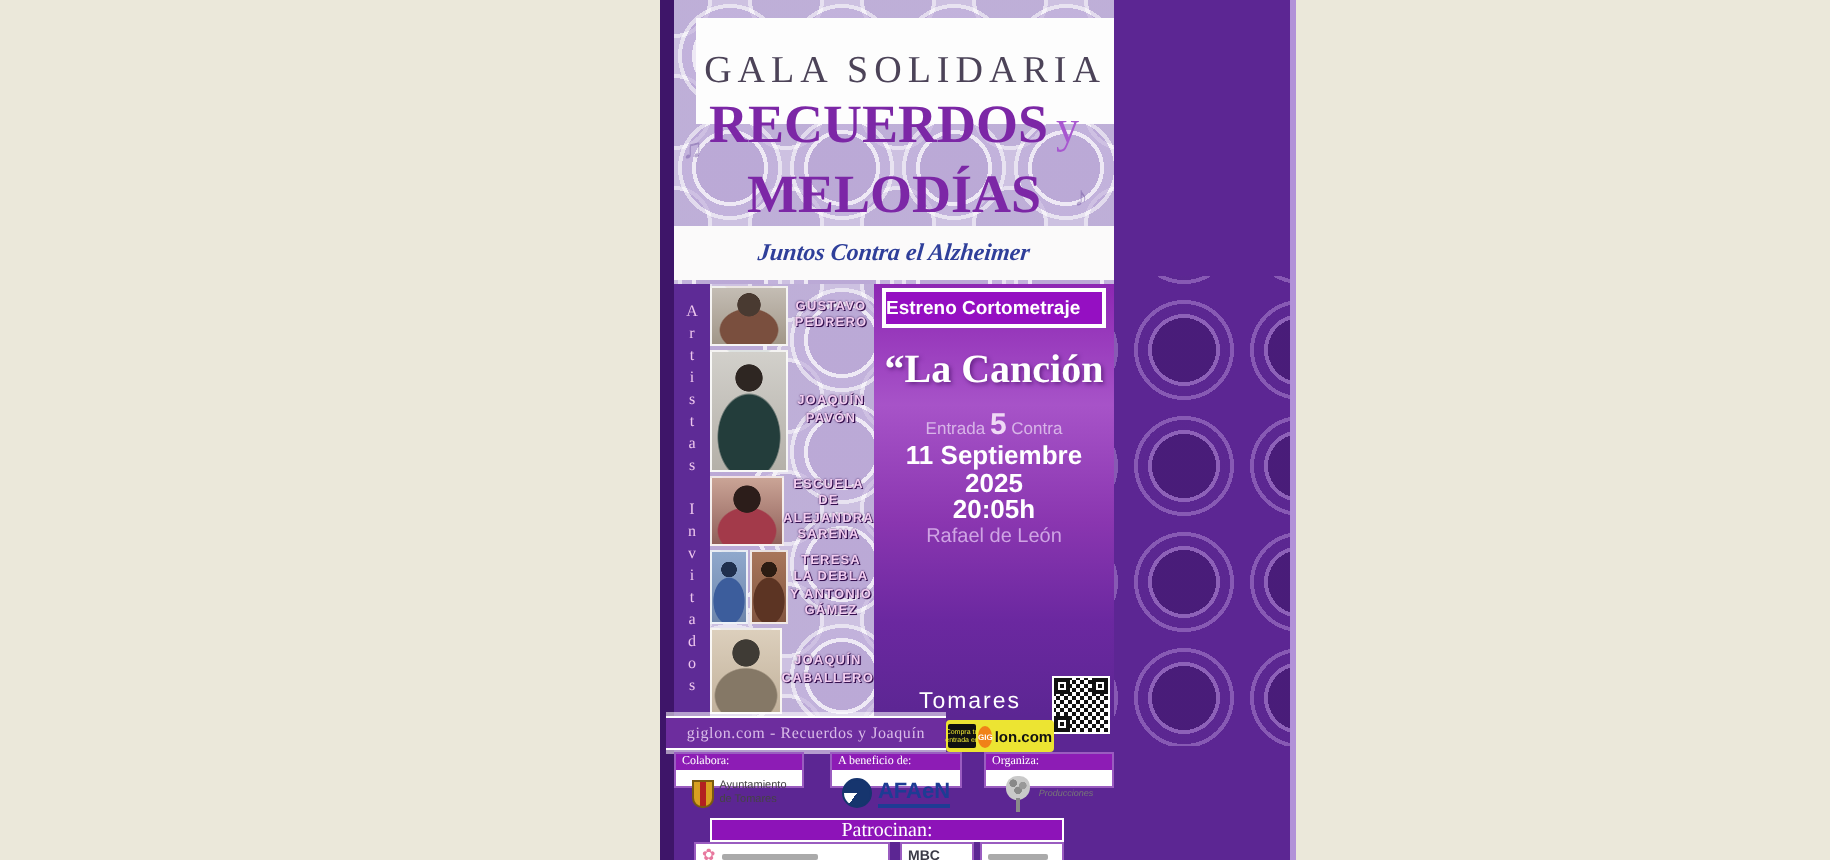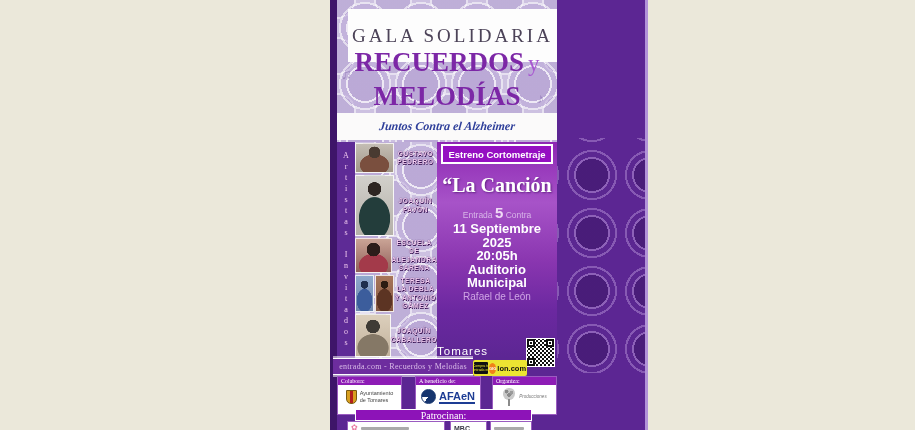--- a/index.html
+++ b/index.html
@@ -49,42 +49,42 @@
   .p3{background-image:radial-gradient(circle 7px at 50% 32%,#2c1d1a 95%,transparent),radial-gradient(ellipse 15px 12px at 50% 80%,#a33a4a 95%,transparent),linear-gradient(#caa496,#90605a);}
   .p4a{background-image:radial-gradient(circle 4px at 50% 25%,#20304e 95%,transparent),radial-gradient(ellipse 8px 12px at 50% 70%,#3c5d9c 95%,transparent),linear-gradient(#8fa8cc,#6e86ac);}
   .p4b{background-image:radial-gradient(circle 4px at 50% 25%,#2c1c12 95%,transparent),radial-gradient(ellipse 8px 12px at 50% 70%,#5c3423 95%,transparent),linear-gradient(#a8765a,#835741);}
   .p5{background-image:radial-gradient(circle 7px at 50% 28%,#3f3b35 95%,transparent),radial-gradient(ellipse 16px 14px at 50% 80%,#857866 95%,transparent),linear-gradient(#dccfbc,#c2b29c);}
   .aname{flex:1;text-align:center;font-weight:bold;font-size:6.5px;letter-spacing:.6px;text-transform:uppercase;color:#f2cdf0;text-shadow:0 0 1px #35104f,.6px .6px 0 #35104f;line-height:8.5px;}
   .aname span{display:block;}
 
   
   .rightcol{position:absolute;left:107px;top:142px;width:120px;height:216px;
     background:linear-gradient(180deg,#8d27b3 0%,#a753c8 28%,#8a36b0 55%,#6b28a0 78%,#5c2693 100%);}
-  .estreno{margin:2px auto 0;width:108px;height:16px;background:#950fc2;border:2px solid #fff;display:flex;align-items:center;justify-content:center;}
+  .estreno{margin:2px auto 0;width:108px;height:16px;background:#950fc2;border:2px solid #fff;display:flex;align-items:center;justify-content:flex-start;}
   .estreno span{color:#fff;font-weight:bold;font-size:9.5px;}
   .film-title{margin-top:5px;text-align:center;font-family:"Liberation Serif",serif;font-weight:bold;color:#fff;font-size:20px;line-height:33px;text-shadow:1px 1px 2px rgba(60,10,90,.6);}
   .details{margin-top:4px;text-align:center;color:#fff;}
   .entrada{font-size:8.5px;color:#d8b5e8;line-height:13px;}
   .entrada .amount{font-size:15px;font-weight:bold;color:#efd9f5;}
   .dline{font-size:13px;font-weight:bold;line-height:13.5px;}
   .venue-detail{font-size:10px;color:#cfa4e4;line-height:13px;}
-  .tomares{position:absolute;left:0;bottom:1px;width:80%;text-align:left;color:#fff;font-size:11.5px;letter-spacing:1px;}
+  .tomares{position:absolute;left:0;bottom:1px;width:80%;text-align:center;color:#fff;font-size:11.5px;letter-spacing:1px;}
 
   .qr{position:absolute;left:196px;top:338px;width:29px;height:29px;}
 
   
   .gigbar{position:absolute;left:3px;top:358px;width:140px;height:15px;background:#6d2d9e;border-top:1px solid #fff;border-bottom:1px solid #fff;box-shadow:0 -2px 0 rgba(255,255,255,.55),0 2px 0 rgba(255,255,255,.55);display:flex;align-items:center;justify-content:center;}
   .gigbar span{font-family:"Liberation Serif",serif;font-size:8px;color:#d9bbe8;letter-spacing:.3px;}
   .badge{position:absolute;left:143px;top:360px;width:54px;height:16px;background:#ece432;border-radius:2px;display:flex;align-items:center;gap:1px;padding:0 1px;box-sizing:border-box;}
   .badge .mini{background:#111;border-radius:1px;width:14px;height:12px;display:flex;flex-direction:column;align-items:center;justify-content:center;}
   .badge .mini span{display:block;font-size:3.5px;line-height:4px;color:#ece432;white-space:nowrap;}
   .badge .circle{width:11px;height:11px;border-radius:50%;background:#f08218;color:#fff;font-size:4px;font-weight:bold;display:flex;align-items:center;justify-content:center;}
   .badge .rest{font-size:7.5px;font-weight:bold;color:#111;}
 
-  .lbox{position:absolute;top:376px;width:65px;height:39px;background:#fff;border:1px solid #9a5cc0;box-sizing:border-box;}
+  .lbox{position:absolute;top:376px;width:65px;height:18px;background:#fff;border:1px solid #9a5cc0;box-sizing:border-box;}
   .lbox .lbl{height:8px;background:#8d1cb5;color:#fff;font-family:"Liberation Serif",serif;font-size:6px;line-height:8px;padding-left:3px;}
   .lbox .body{height:23px;display:flex;align-items:center;justify-content:center;gap:3px;}
   .shield{width:9px;height:12px;border-radius:0 0 5px 5px;background:linear-gradient(90deg,#d8a020 33%,#b32020 33% 66%,#d8a020 66%);border:1px solid #7a5a10;}
   .org-text{font-size:5.5px;color:#444;line-height:6.5px;}
   .swirl{width:13px;height:13px;border-radius:50%;background:conic-gradient(#16356e 0 60%,#fff 60% 75%,#16356e 75% 100%);border:1px solid #16356e;}
   .afaen{font-size:11px;font-weight:bold;color:#1d3c94;border-bottom:2px solid #1d3c94;line-height:12px;}
   .tree{position:relative;width:14px;height:18px;}
   .tree .crown{position:absolute;left:1px;top:0;width:12px;height:12px;border-radius:50% 45% 55% 50%;background:radial-gradient(circle 2px at 30% 30%,#888 90%,transparent),radial-gradient(circle 2px at 70% 40%,#999 90%,transparent),radial-gradient(circle 2px at 50% 60%,#8a8a8a 90%,transparent),#c9c9c9;}
   .tree .trunk{position:absolute;left:6px;top:11px;width:2px;height:7px;background:#8a8a8a;}
   .prod-text{font-size:4.5px;font-style:italic;color:#777;}
@@ -178,21 +178,20 @@
         <div>“La Canción</div>
       </div>
       <div class="details">
         <div class="entrada">
           <span>Entrada</span>
           <span class="amount">5</span>
           <span>Contra</span>
         </div>
         <div class="dline">11 Septiembre 2025</div>
         <div class="dline">20:05h</div>
-        <div class="dline">Auditorio Municipal</div>
         <div class="venue-detail">Rafael de León</div>
       </div>
       <div class="tomares">Tomares</div>
     </div>
 
     <svg class="qr" viewBox="0 0 29 29">
       <defs>
         <pattern id="qrp" width="4" height="4" patternUnits="userSpaceOnUse">
           <rect width="4" height="4" fill="#fff"></rect>
           <rect width="2" height="2" fill="#111"></rect>
@@ -208,21 +207,21 @@
         <rect x="20" y="1" width="8" height="8" fill="#111"></rect>
           <rect x="22" y="3" width="4" height="4" fill="#fff"></rect>
           <rect x="23" y="4" width="2" height="2" fill="#111"></rect>
         <rect x="1" y="20" width="8" height="8" fill="#111"></rect>
           <rect x="3" y="22" width="4" height="4" fill="#fff"></rect>
           <rect x="4" y="23" width="2" height="2" fill="#111"></rect>
       </g>
     </svg>
 
     <div class="gigbar">
-      <span>entrada.com - Recuerdos y Melodías</span>
+      <span>giglon.com - Recuerdos y Joaquín</span>
     </div>
 
     <div class="badge">
       <div class="mini">
         <span>Compra tu</span>
         <span>entrada en</span>
       </div>
       <div class="circle">GIG</div>
       <div class="rest">lon.com</div>
     </div>

